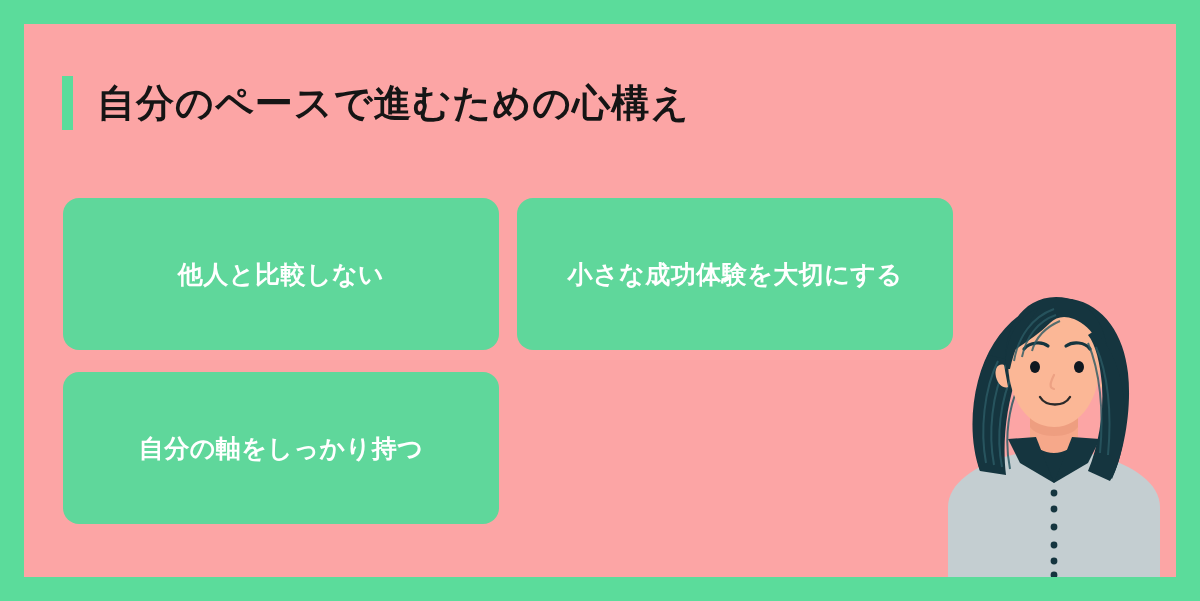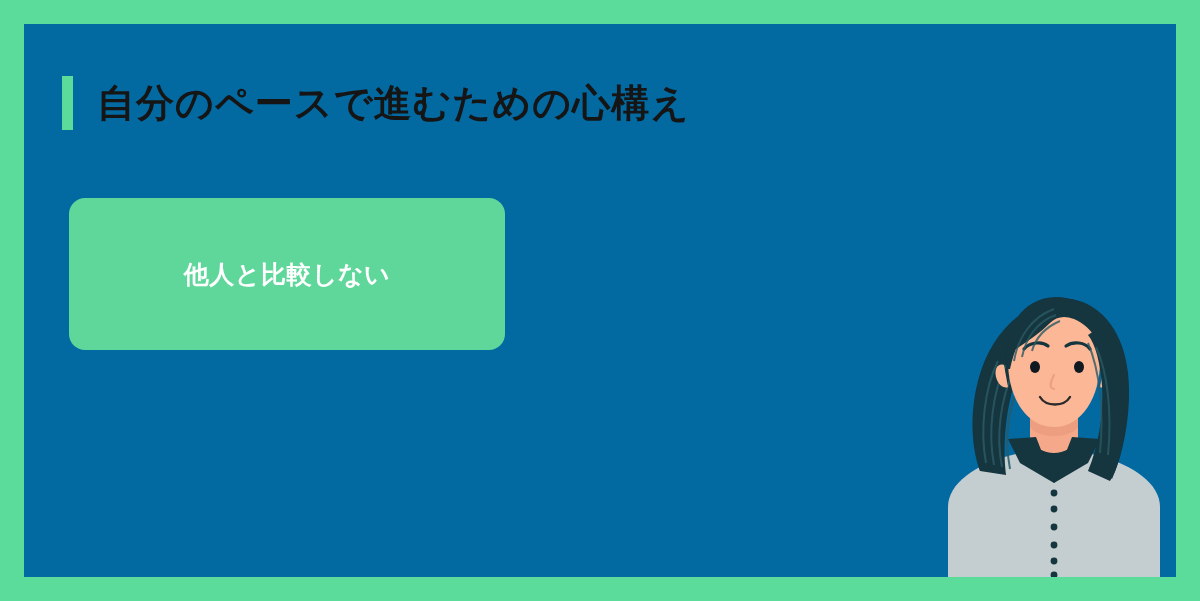--- a/index.html
+++ b/index.html
@@ -17,21 +17,21 @@
     box-sizing: border-box;
     background: #5bdc9b;
     overflow: hidden;
   }
   .slide-inner {
     position: absolute;
     left: 24px;
     top: 24px;
     width: 1152px;
     height: 553px;
-    background: #0369a1;
+    background: #fca5a5;
     overflow: hidden;
   }
 
   
   .title-row {
     position: absolute;
     left: 38px;
     top: 52px;
     display: flex;
     align-items: center;
@@ -48,21 +48,21 @@
     font-weight: bold;
     color: #151515;
     letter-spacing: 1px;
     line-height: 1;
     white-space: nowrap;
   }
 
   
   .cards {
     position: absolute;
-    left: 45px;
+    left: 39px;
     top: 174px;
     width: 890px;
     display: grid;
     grid-template-columns: 436px 436px;
     grid-template-rows: 152px 152px;
     column-gap: 18px;
     row-gap: 22px;
   }
   .card {
     background: #5fd79b;
@@ -104,20 +104,26 @@
   <div class="slide-inner">
 
     <div class="title-row">
       <div class="title-accent"></div>
       <div class="title-text">自分のペースで進むための心構え</div>
     </div>
 
     <div class="cards">
       <div class="card">
         <div class="card-label">他人と比較しない</div>
+      </div>
+      <div class="card">
+        <div class="card-label">小さな成功体験を大切にする</div>
+      </div>
+      <div class="card">
+        <div class="card-label">自分の軸をしっかり持つ</div>
       </div>
     </div>
 
     <div class="illustration">
       <svg viewBox="0 0 240 320" xmlns="http://www.w3.org/2000/svg" preserveAspectRatio="xMidYMax meet">
         <defs>
           <clipPath id="frameClip">
             <rect x="0" y="0" width="240" height="320"></rect>
           </clipPath>
         </defs>

